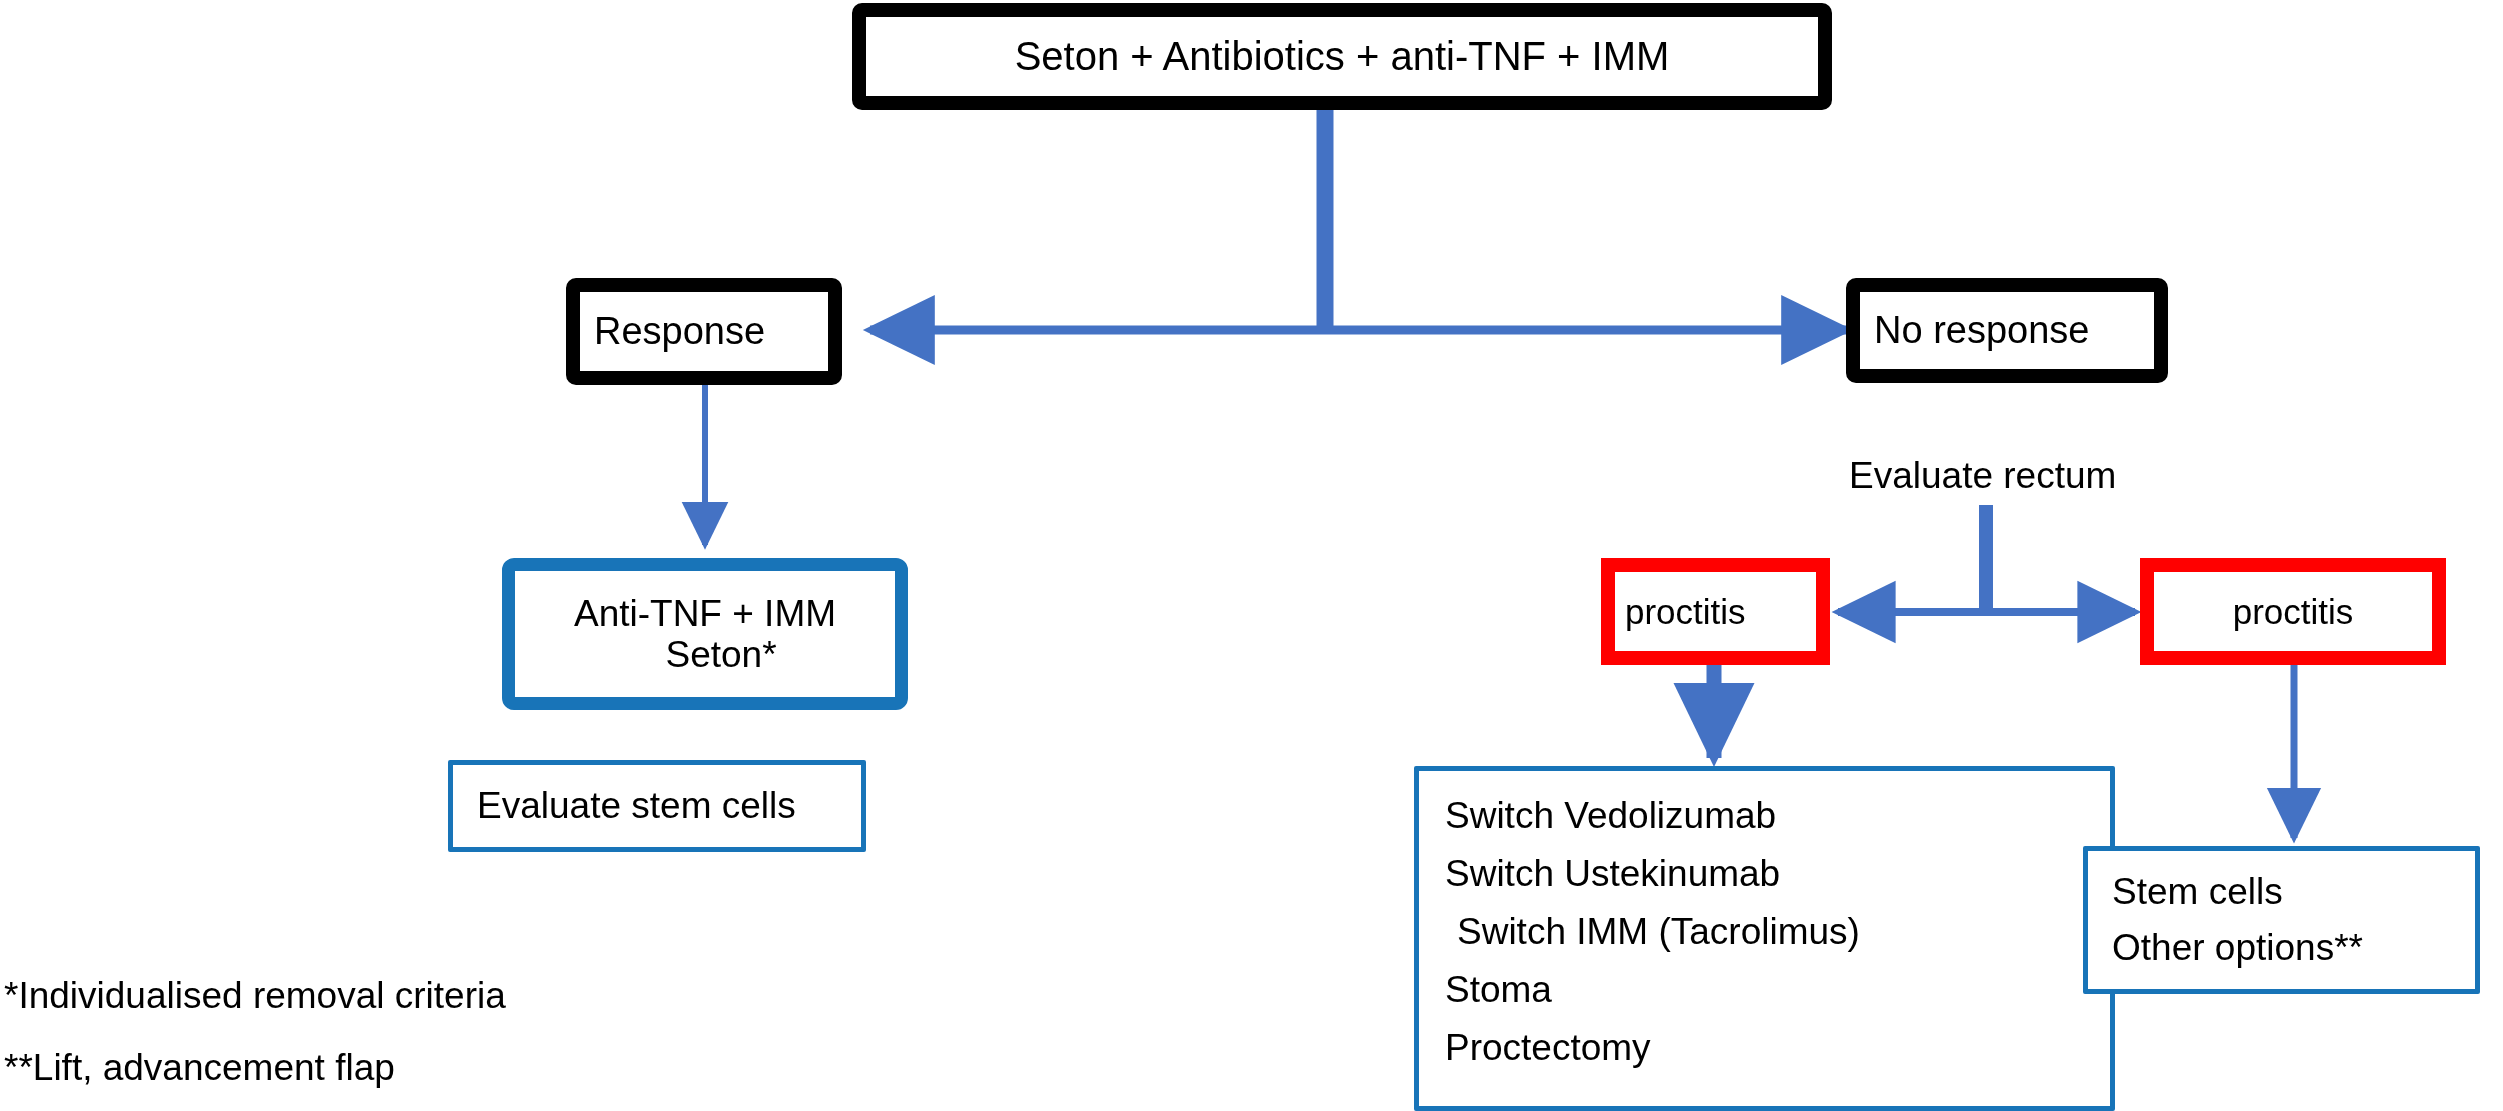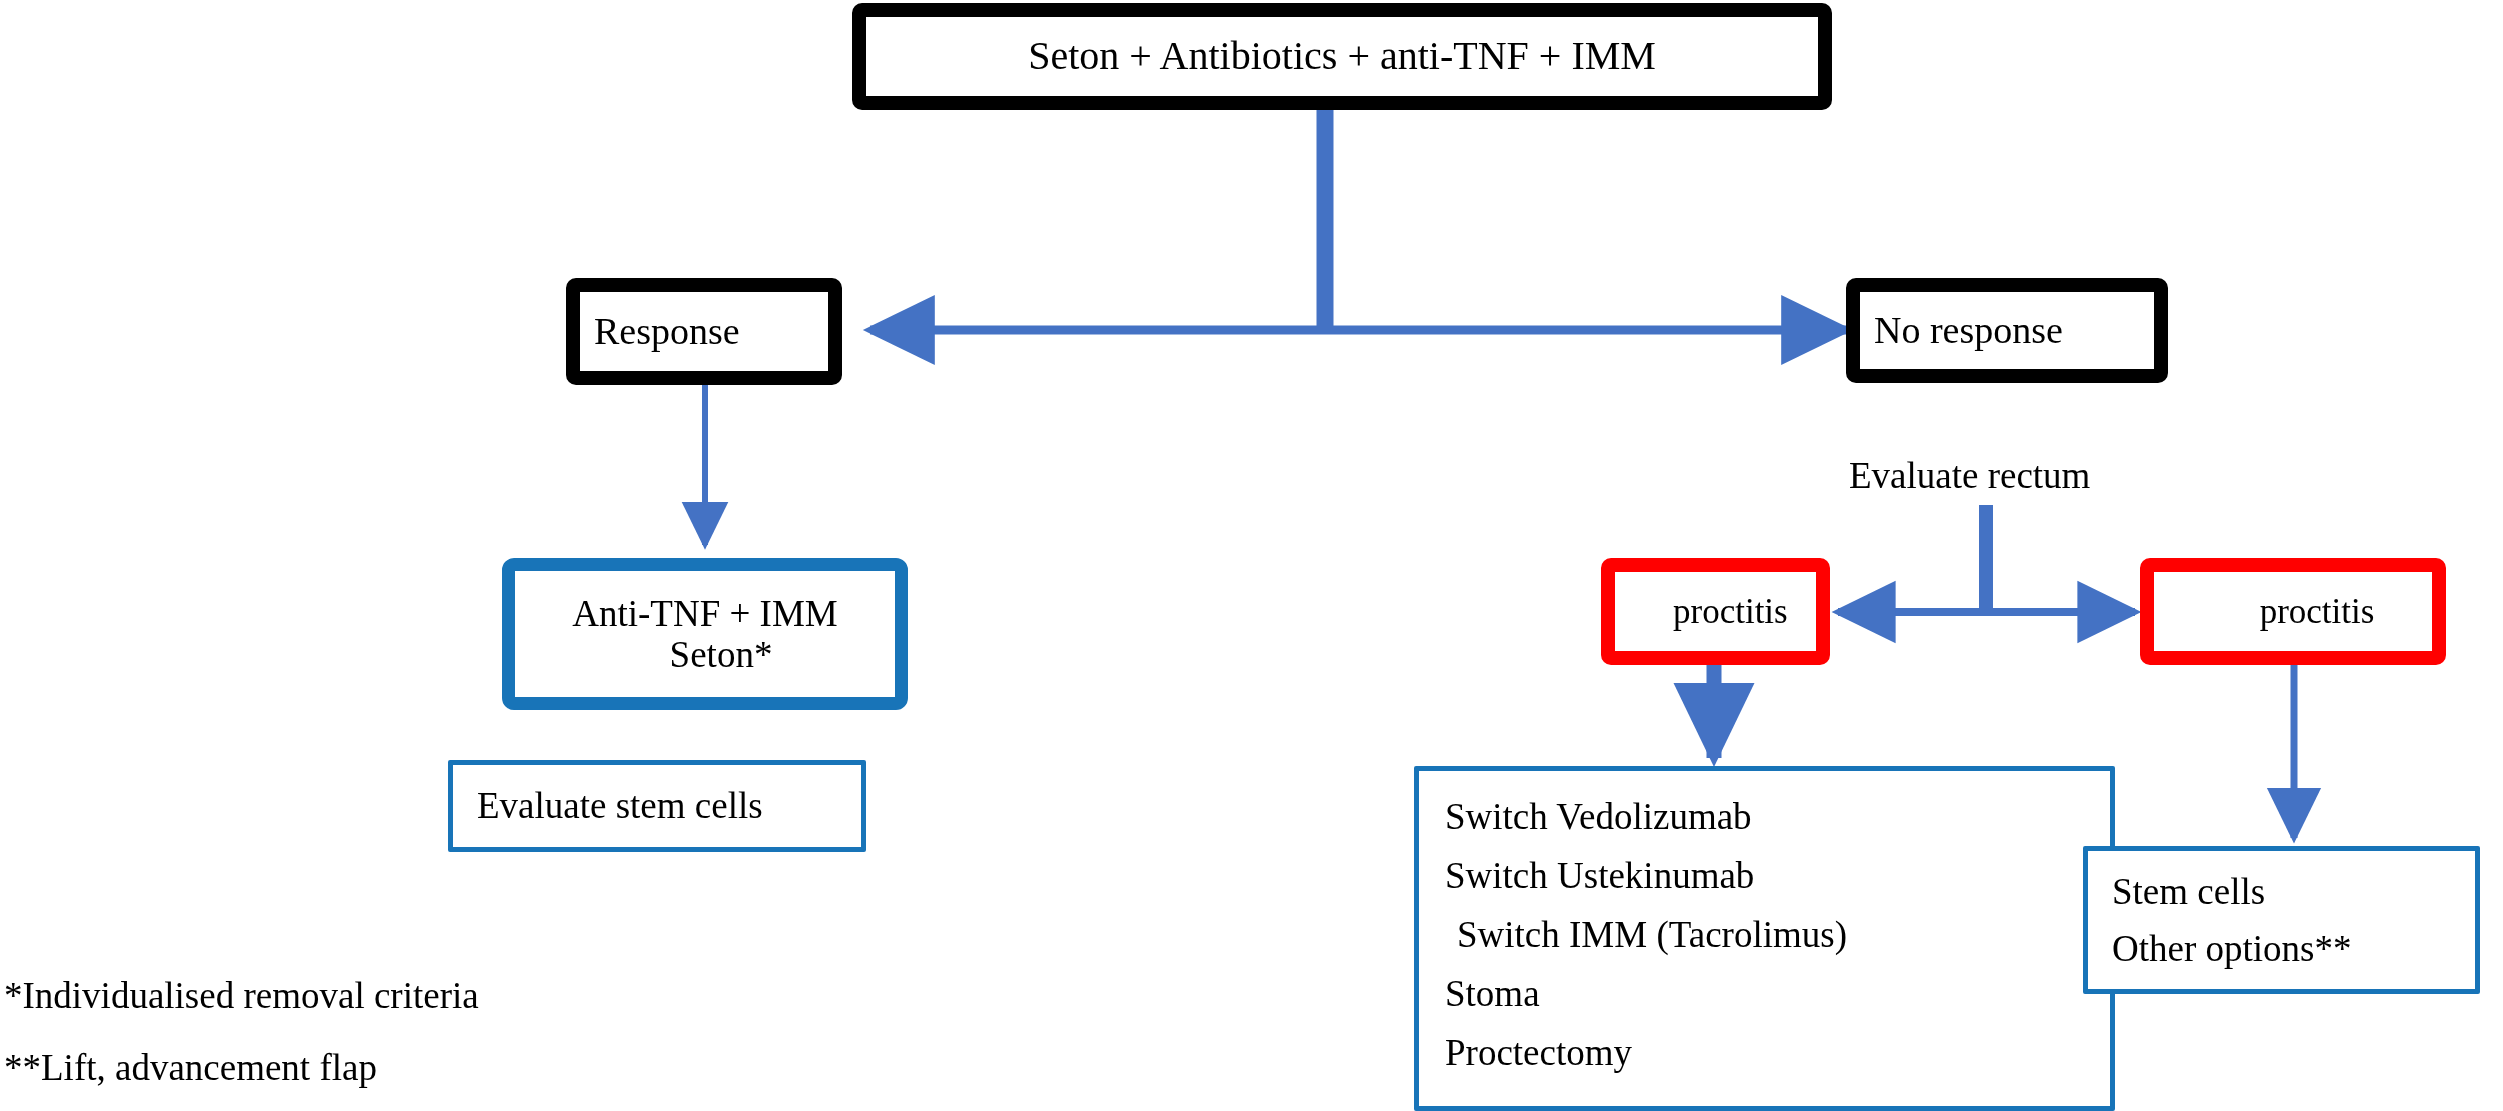--- a/index.html
+++ b/index.html
@@ -5,42 +5,41 @@
   html, body {
     margin: 0;
     padding: 0;
     background: #ffffff;
   }
   #canvas {
     position: relative;
     width: 2503px;
     height: 1111px;
     background: #ffffff;
-    font-family: Liberation Serif, serif;
+    font-family: Liberation Sans, sans-serif;
     overflow: hidden;
   }
   .node {
     position: absolute;
     box-sizing: border-box;
     background: #ffffff;
     display: flex;
     flex-direction: column;
     justify-content: center;
     color: #000000;
   }
   
   .frame-black {
     border: 14px solid #000000;
     border-radius: 10px;
   }
   
   .frame-red {
     border: 14px solid #ff0000;
-    border-radius: 10px;
-    padding-left: 48px;
+    border-radius: 0;
   }
   
   .frame-blue-thin {
     border: 5px solid #1874b8;
     border-radius: 2px;
   }
   
   .frame-blue-thick {
     border: 13px solid #1874b8;
     border-radius: 12px;

